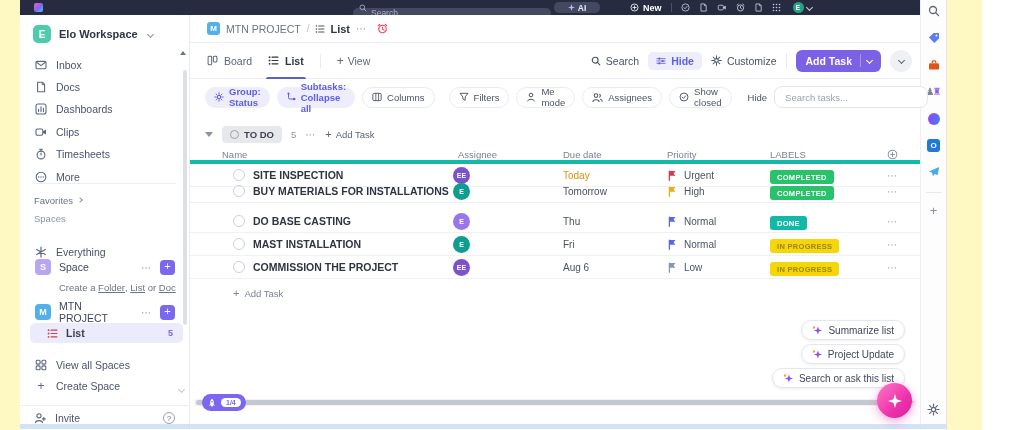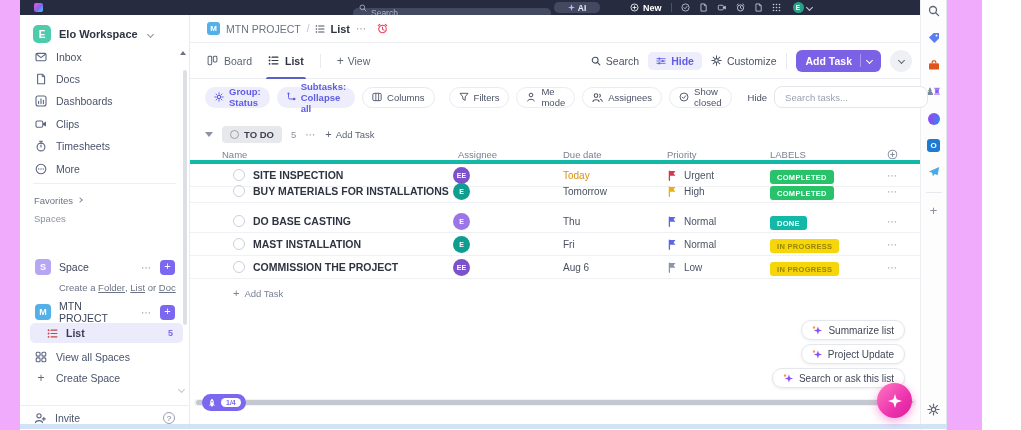--- a/index.html
+++ b/index.html
@@ -1,17 +1,17 @@
 <!DOCTYPE html>
 <html><head>
 <meta charset="utf-8">
 <style>
   * { box-sizing:border-box; margin:0; padding:0; }
   html,body { width:1021px; height:430px; background:#fff; font-family:"Liberation Sans",sans-serif; overflow:hidden; }
-  .stage { position:absolute; left:0; top:0; width:982px; height:430px; background:#f0abfc; }
+  .stage { position:absolute; left:0; top:0; width:982px; height:430px; background:#fef9c3; }
   .app { position:absolute; left:20px; top:0; width:927px; height:430px; background:#fff; }
 
   svg.ic { display:inline-block; vertical-align:middle; flex:none; }
   .chev { display:inline-block; width:5px; height:5px; border-right:1.3px solid currentColor; border-bottom:1.3px solid currentColor; transform:rotate(45deg); flex:none; }
   .chev.right { transform:rotate(-45deg); }
 
   
   .topbar { position:absolute; left:0; top:0; width:900px; height:15px; background:#262b3f; display:flex; align-items:center; }
   .tb-logo { position:absolute; left:14px; top:3px; width:9px; height:9px; border-radius:2px;
              background:linear-gradient(135deg,#f953d0 0%,#7b68ee 55%,#49ccf9 100%); }
@@ -40,21 +40,21 @@
   .chess { position:relative; font-size:10px; line-height:10px; }
   .chess .p1 { color:#7a8699; } .chess .p2 { color:#8b5cf6; margin-left:-2px; }
 
   
   .sidebar { position:absolute; left:0; top:15px; width:170px; height:415px; background:#fff; border-right:1px solid #e9ebef; }
   .sb-abs { position:absolute; left:0; right:0; }
   .ws-row { top:6px; height:26px; display:flex; align-items:center; gap:8px; padding-left:13px; }
   .ws-avatar { width:18px; height:18px; border-radius:5px; color:#fff; font-weight:bold; font-size:10px; display:flex; align-items:center; justify-content:center; }
   .ws-name { font-size:11px; font-weight:bold; color:#2f3442; }
   .ws-chev { color:#8a92a3; margin-left:2px; }
-  .sb-item { height:20px; display:flex; align-items:center; gap:9px; padding-left:15px; font-size:10.5px; color:#49536a; }
+  .sb-item { height:20px; display:flex; align-items:center; gap:9px; padding-left:15px; font-size:10.5px; color:#49536a;margin-top:8px; }
   .sb-item .ic { color:#5d6781; }
   .sb-divider { top:168px; left:13px; right:13px; height:1px; background:#eceef2; }
   .sb-label { height:16px; display:flex; align-items:center; gap:5px; padding-left:14px; font-size:9.5px; color:#6a7386; }
   .sb-label.muted { color:#8a92a3; }
   .tile { width:16px; height:16px; border-radius:4px; color:#fff; font-weight:bold; font-size:9px; display:flex; align-items:center; justify-content:center; flex:none; }
   .sb-space-row { height:20px; display:flex; align-items:center; gap:8px; padding-left:15px; padding-right:14px; font-size:10.5px; color:#3f475a; }
   .sb-space-row .grow { flex:1; }
   .sb-dots { color:#8a92a3; font-size:10px; letter-spacing:1px; }
   .sb-plusbtn { width:15px; height:15px; border-radius:4px; background:#7b68ee; color:#fff; font-size:11px; line-height:13px; text-align:center; flex:none; }
   .sb-hint { height:16px; display:flex; align-items:center; padding-left:39px; font-size:9.5px; color:#6b7384; white-space:pre; }
@@ -440,20 +440,26 @@
       <div class="sb-abs sb-divider"></div>
 
       <div class="sb-abs sb-label" style="top:177px">
         <span>Favorites</span>
         <span class="chev right" style="width:4px;height:4px;color:#8a92a3"></span>
       </div>
       <div class="sb-abs sb-label muted" style="top:195px">
         <span>Spaces</span>
       </div>
 
+      <div class="sb-abs sb-item" style="top:219px">
+        <svg class="ic" width="12" height="12" viewBox="0 0 12 12">
+            <use href="#i-ast"></use>
+          </svg>
+        <span>Everything</span>
+      </div>
 
       <div class="sb-abs sb-space-row" style="top:242px">
         <span class="tile" style="background-color: rgb(183, 166, 244);">S</span>
         <span>Space</span>
         <span class="grow"></span>
         <span class="sb-dots">⋯</span>
         <span class="sb-plusbtn">+</span>
       </div>
 
       <div class="sb-abs sb-hint" style="top:264px"><span>Create a </span><u>Folder</u><span>, </span><u>List</u><span> or </span><u>Doc</u></div>

